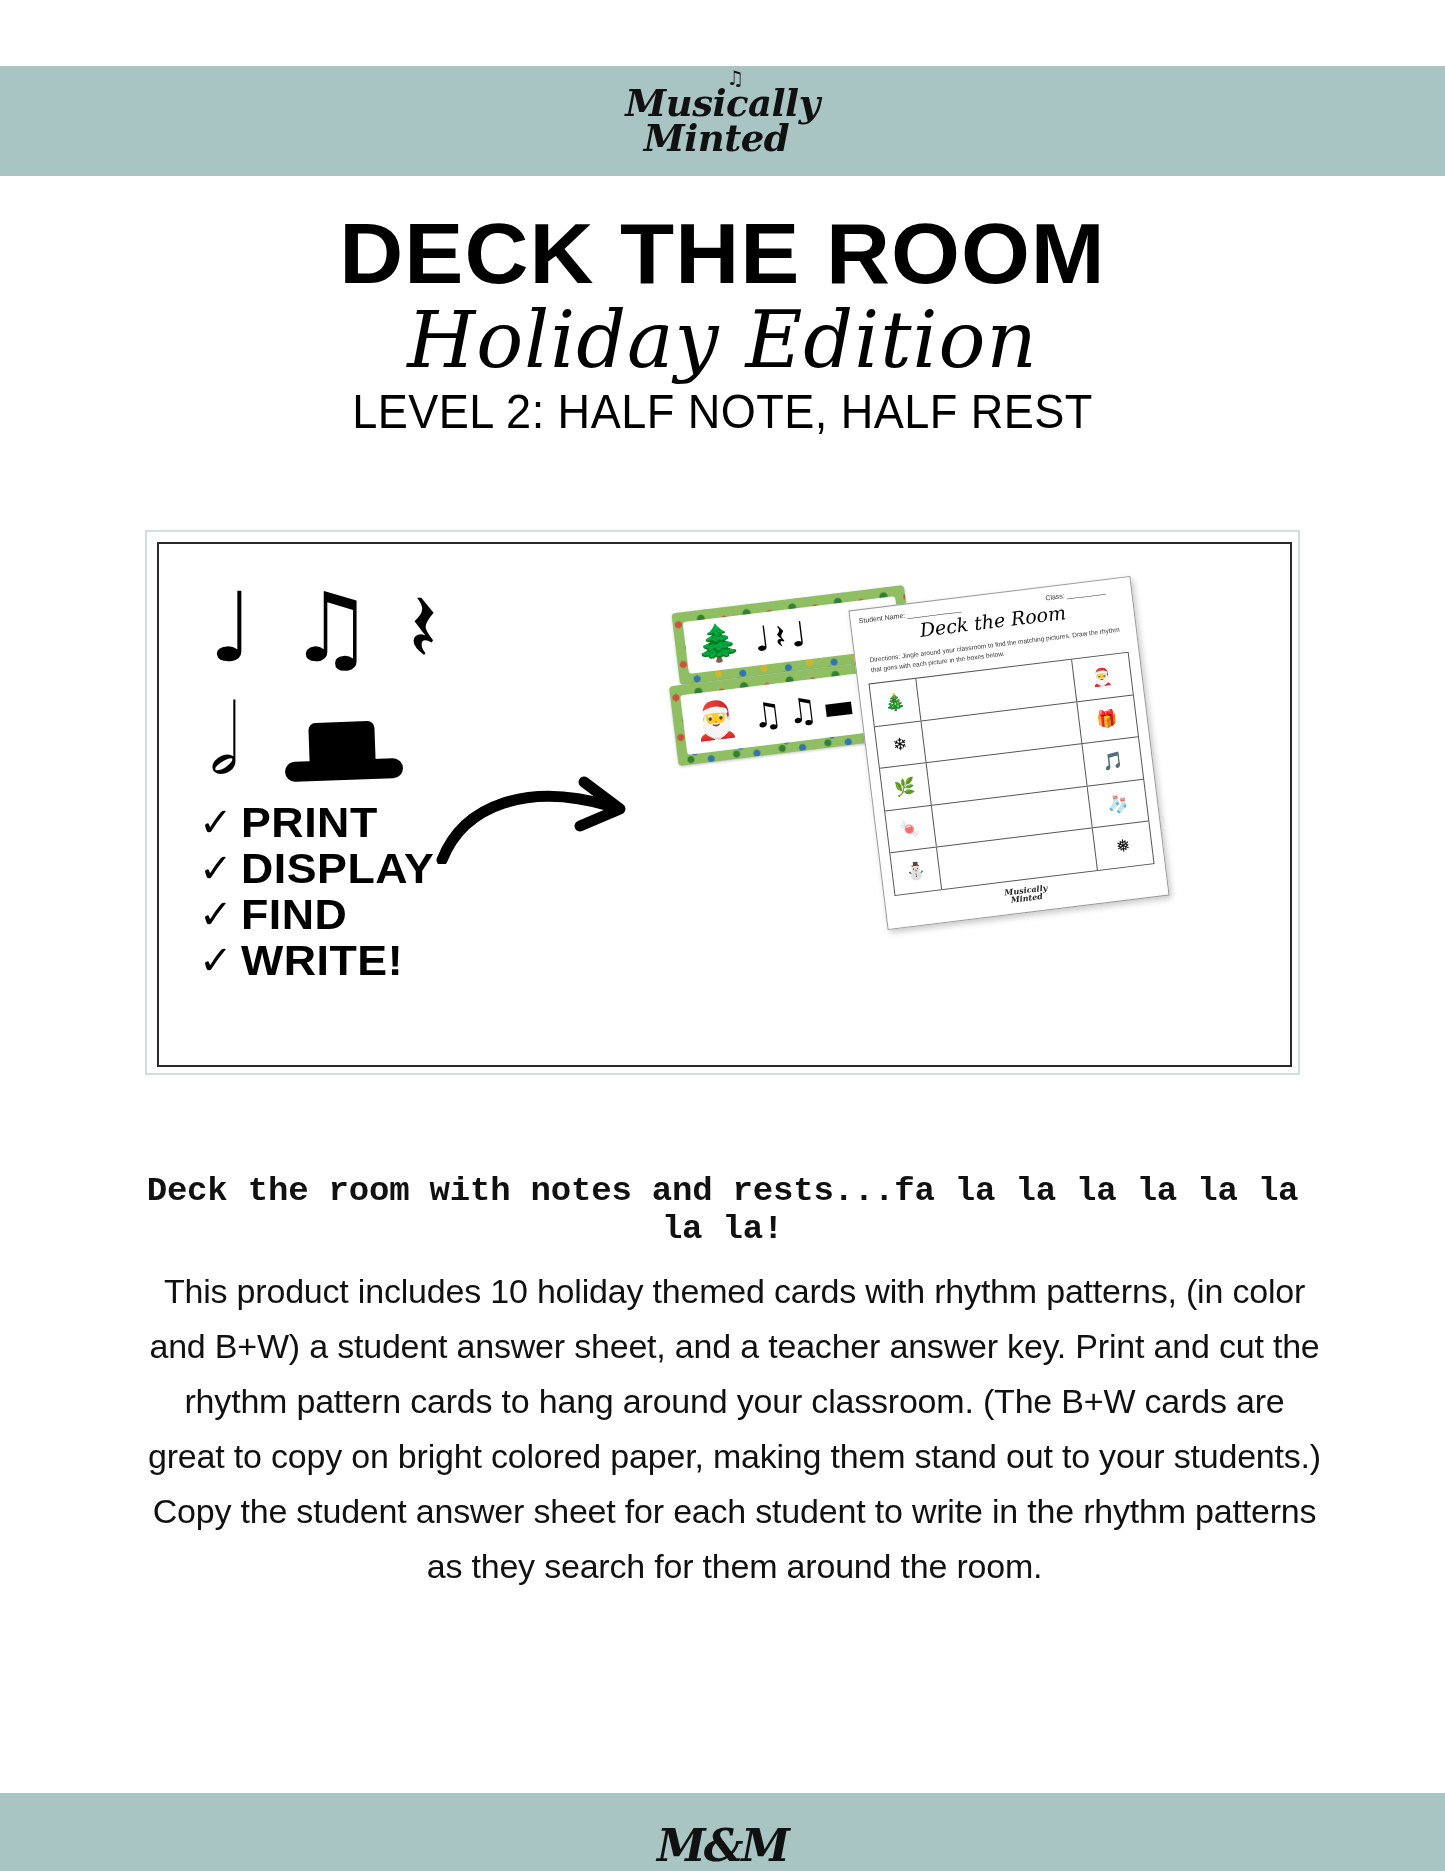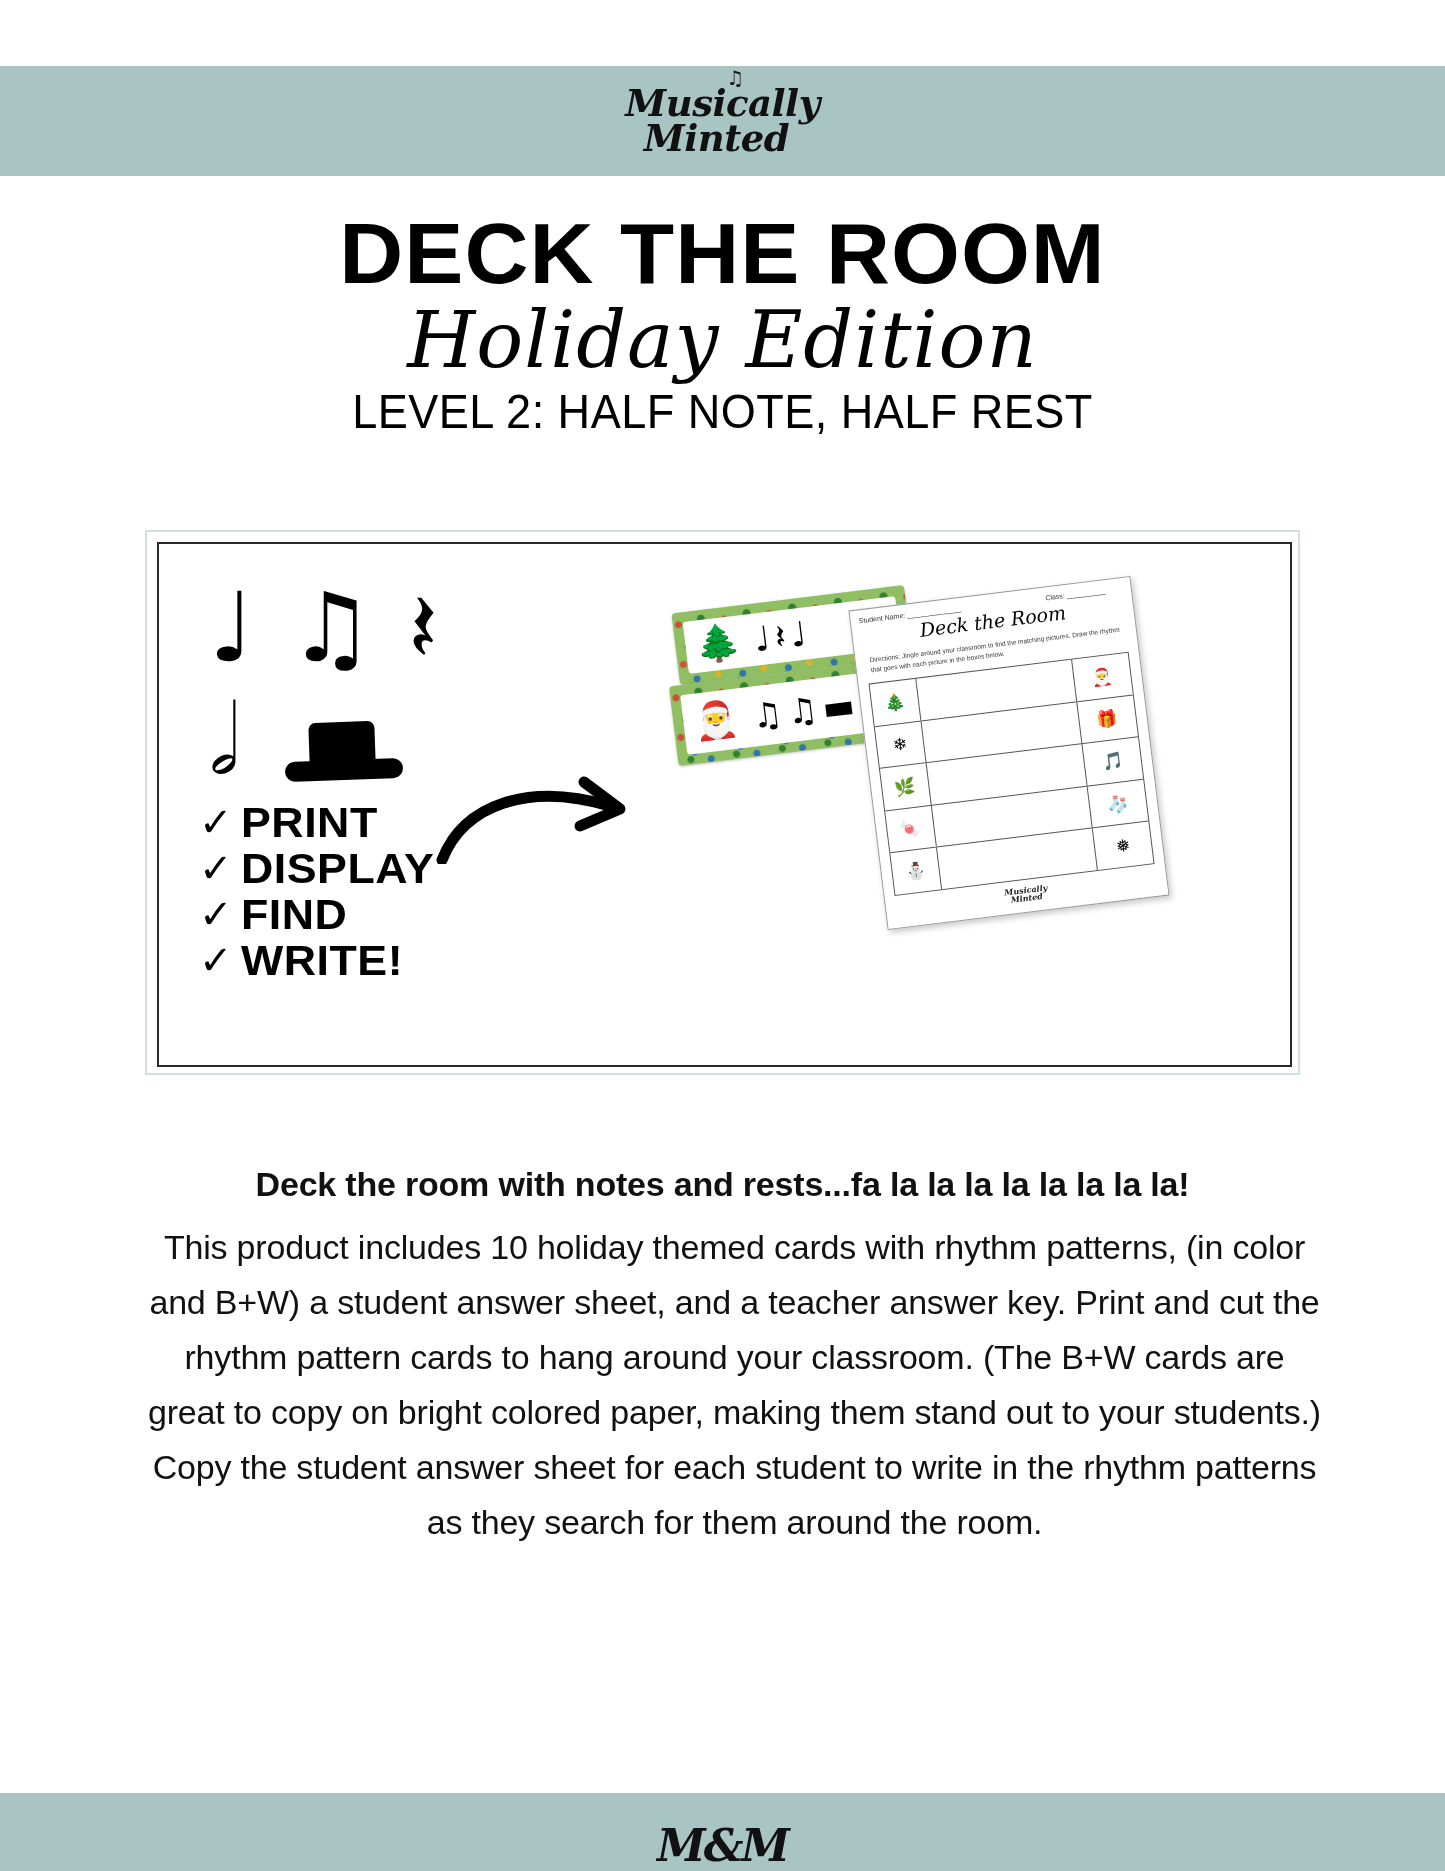--- a/index.html
+++ b/index.html
@@ -211,22 +211,22 @@
     font-family:"DejaVu Serif",serif;font-style:italic;font-weight:700;
     font-size:8px;color:#222;line-height:1.05;
   }
 
   
   #desc{
     position:absolute;left:120px;top:1165px;width:1205px;
     text-align:center;color:#111;
   }
   #desc-head{
-    font-family:Liberation Sans, sans-serif;
-    font-weight:700;font-size:34px;margin-bottom:16px;letter-spacing:-0.2px;
+    font-family:Liberation Mono, monospace;
+    font-weight:700;font-size:34px;margin-bottom:16px;letter-spacing:-0.2px;margin-top:7px;
   }
   #desc-body{
     font-family:"Liberation Sans", sans-serif;
     font-weight:400;font-size:34px;line-height:1.62;letter-spacing:-0.2px;margin-left:24px;
   }
 </style>
 </head>
 <body>
 
 <div class="banner" id="top-banner">

